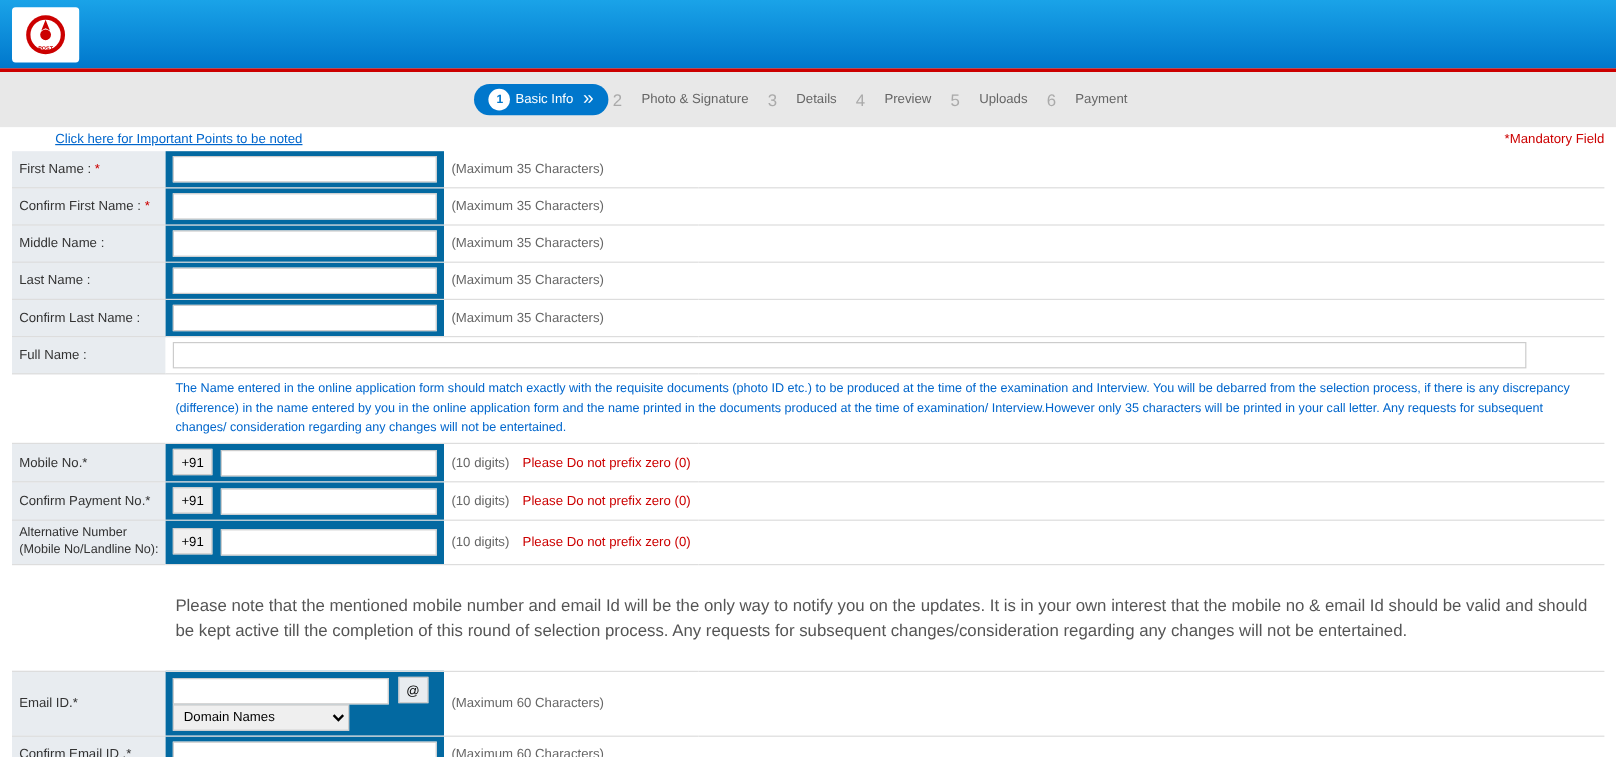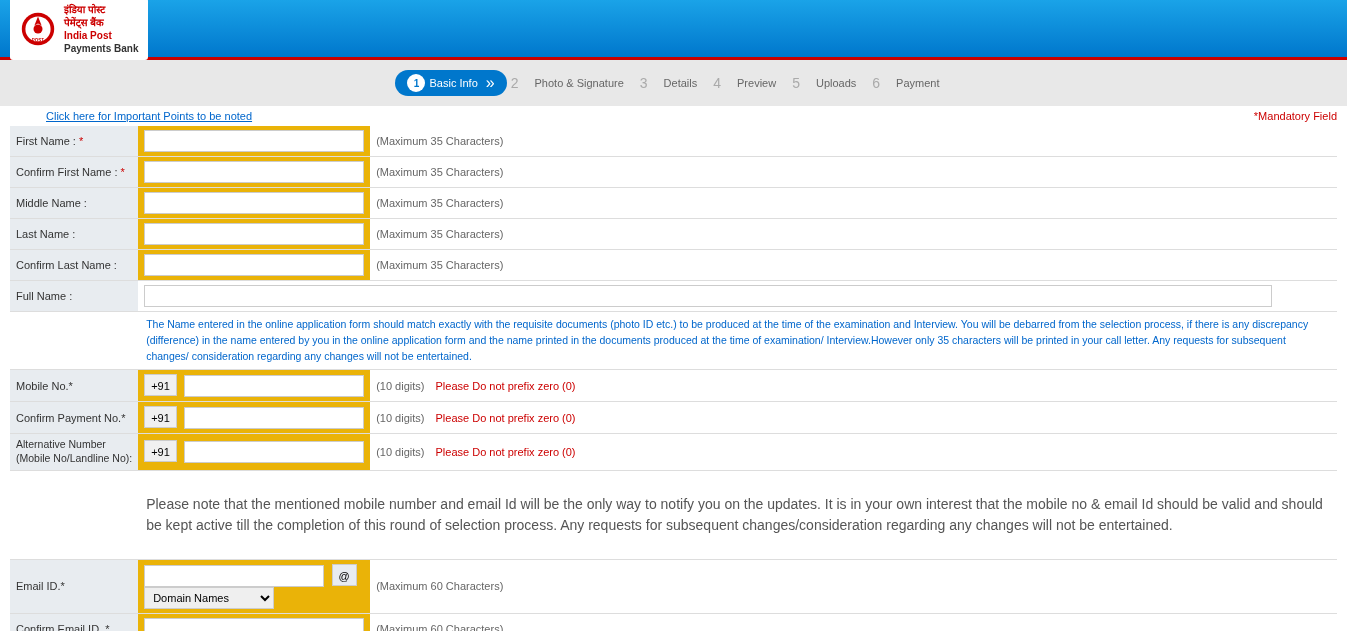--- a/index.html
+++ b/index.html
@@ -113,21 +113,21 @@
     .label-cell {
       width: 180px;
       background: #e8ecf0;
       color: #333;
       font-size: 11px;
       padding: 5px 8px;
       white-space: nowrap;
     }
     .label-cell .required { color: #cc0000; }
     .input-cell {
-      background: #eab308;
+      background: #0369a1;
       padding: 3px 6px;
     }
     .hint-cell {
       background: white;
       color: #666;
       font-size: 11px;
       padding: 3px 8px;
       white-space: nowrap;
     }
     .form-input {
@@ -198,44 +198,38 @@
       font-size: 11px;
       height: 22px;
       line-height: 18px;
       margin: 0 4px;
     }
     .domain-select {
       height: 22px;
       border: 1px solid #ccc;
       font-size: 11px;
       padding: 2px 4px;
-      width: 130px;
+      width: 147px;
     }
 
     .alt-label { font-size: 10.5px; line-height: 1.3; }
   </style>
 </head>
 <body>
 
 <div class="header">
   <div class="logo-box">
 
     <svg class="logo-emblem" viewBox="0 0 40 40">
       <circle cx="20" cy="20" r="18" fill="#cc0000"></circle>
       <circle cx="20" cy="20" r="14" fill="white"></circle>
       <polygon points="20,6 24,16 20,14 16,16" fill="#cc0000"></polygon>
       <circle cx="20" cy="20" r="5" fill="#cc0000"></circle>
       <text x="20" y="34" text-anchor="middle" font-size="5" fill="#cc0000" font-weight="bold">POST</text>
     </svg>
-    <div class="logo-text">
-      <span>इंडिया पोस्ट</span>
-      <span>पेमेंट्स बैंक</span>
-      <span>India Post</span>
-      <span>Payments Bank</span>
-    </div>
   </div>
 </div>
 
 <div class="steps-container">
   <div class="step active">
     <span class="step-num">1</span>
     <span>Basic Info</span>
     <span style="color:white;font-size:16px;margin-left:4px">»</span>
   </div>
   <span class="step-divider">

